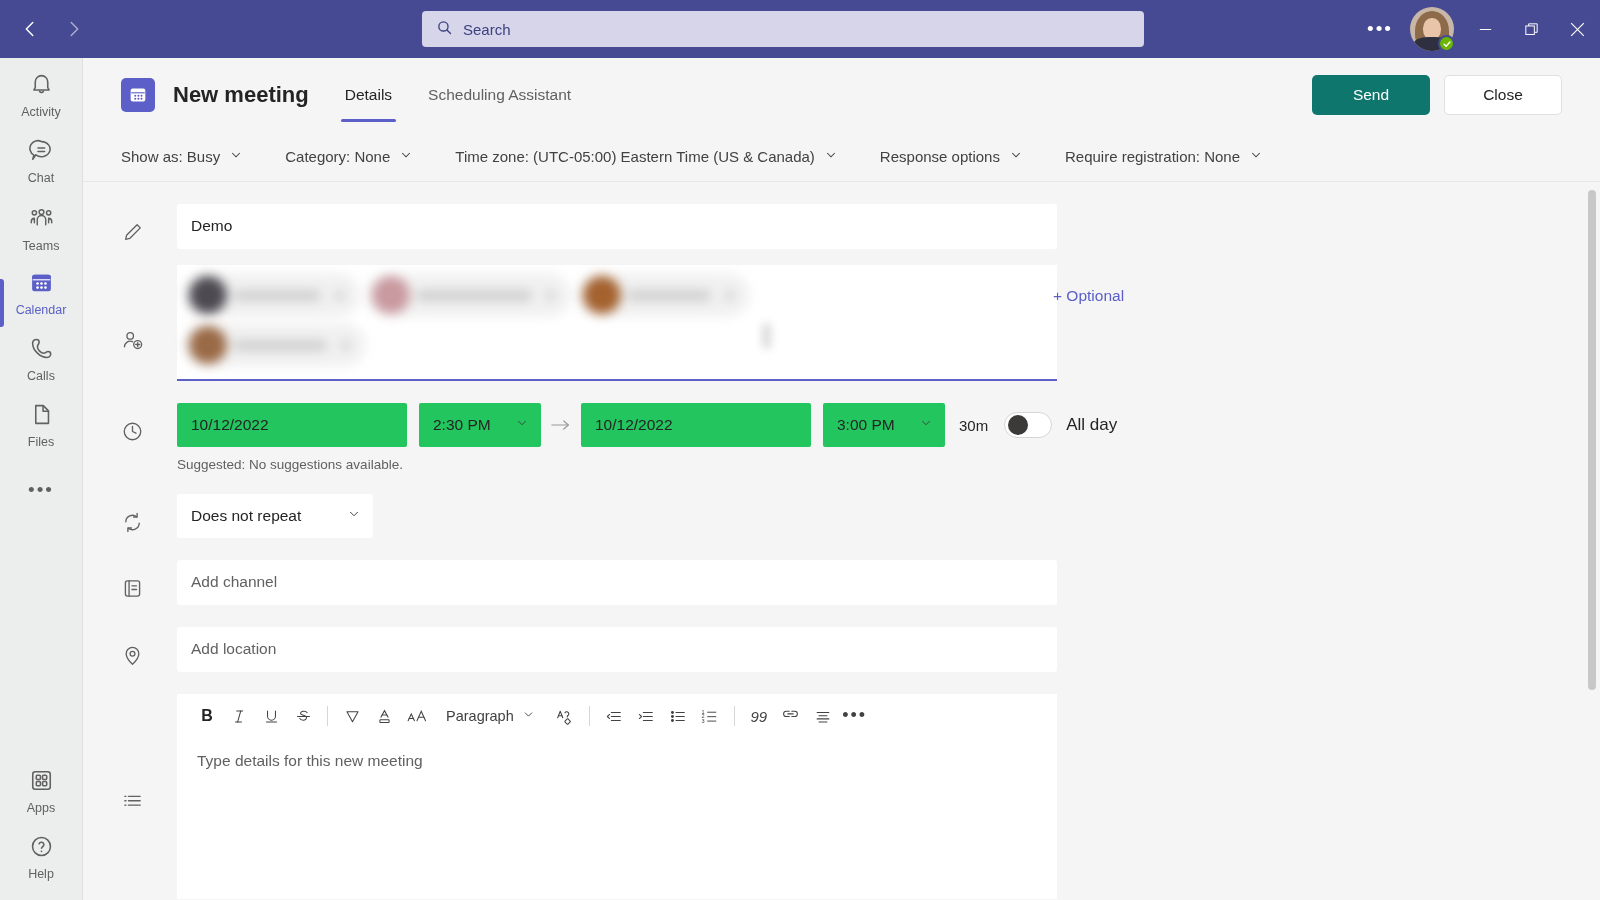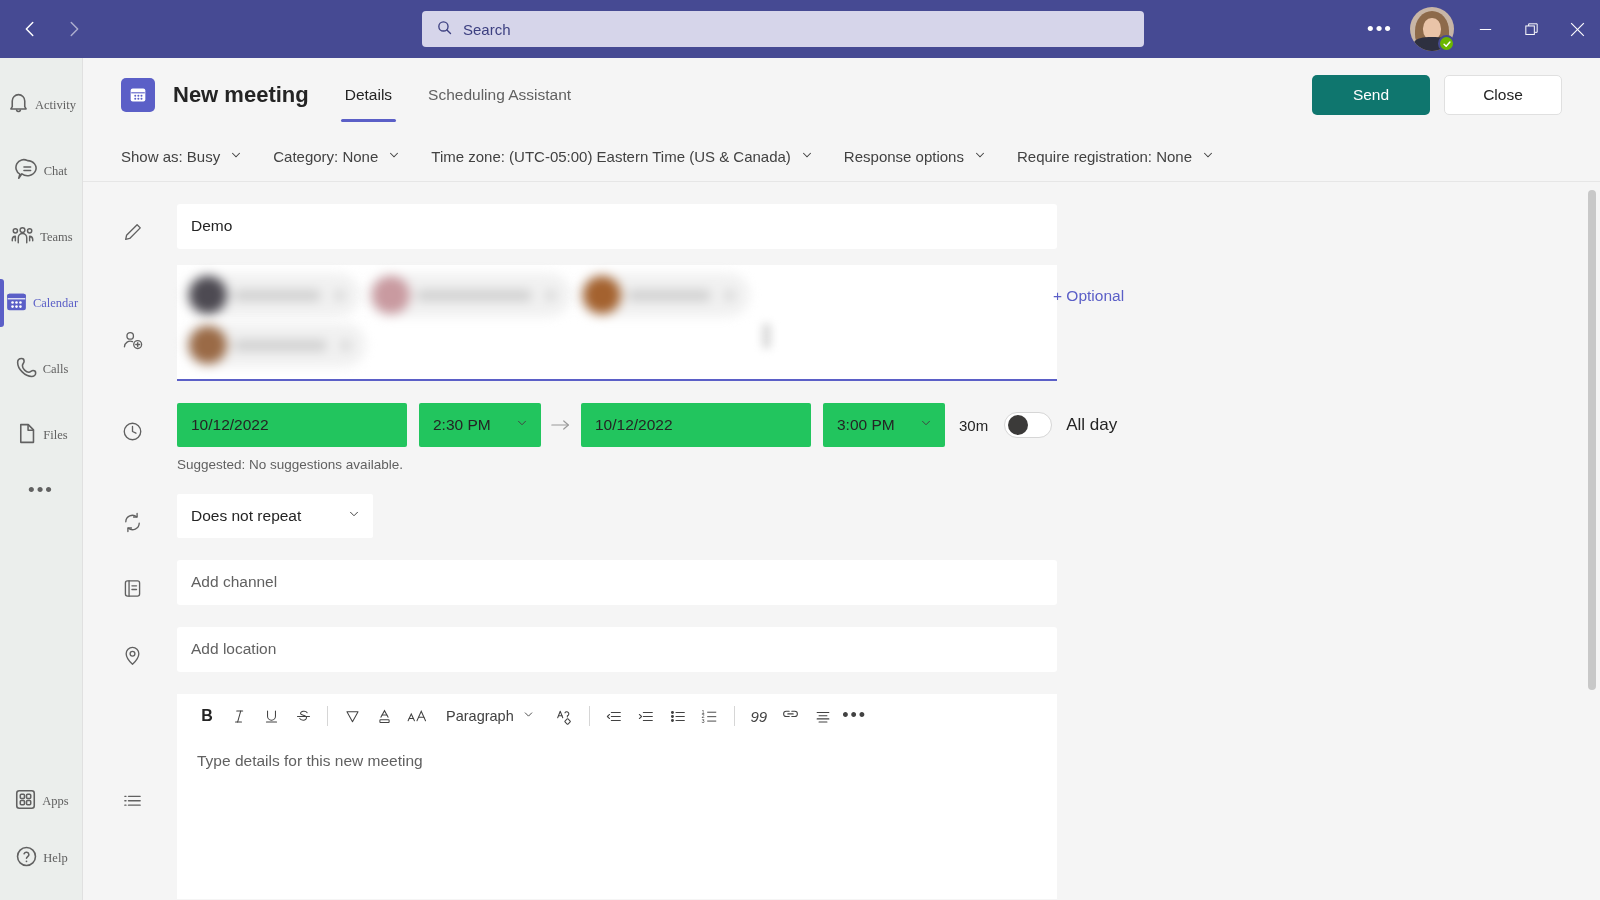--- a/index.html
+++ b/index.html
@@ -87,24 +87,23 @@
   
   .rail {
     position: absolute; left: 0; top: 58px;
     width: 82px; height: 842px;
     background: #ebeeec;
     display: flex; flex-direction: column; align-items: center;
     padding-top: 14px;
   }
   .rail-item {
     width: 82px; height: 66px;
-    display: flex; flex-direction: row; align-items: center; justify-content: center;
+    display: flex; flex-direction: column; align-items: center; 
     gap: 4px; cursor: pointer; position: relative;
     color: #616161;
-    font-family: Liberation Serif, serif;
   }
   .rail-item .rlabel { font-size: 12.5px; color: #616161; }
   .rail-item.active .rlabel { color: #5b5fc7; font-weight: 400; }
   .rail-item.active::before {
     content: ""; position: absolute; left: 0; top: 9px;
     width: 4px; height: 48px; background: #5b5fc7; border-radius: 0 3px 3px 0;
   }
   .rail-dots {
     width: 82px; height: 44px; display: flex; align-items: center; justify-content: center;
     color: #616161; font-size: 19px; letter-spacing: 2px; cursor: pointer; line-height: .4;
@@ -153,21 +152,21 @@
     font-size: 15.5px; cursor: pointer; border: none;
     display: flex; align-items: center; justify-content: center;
     font-family: "Liberation Sans", sans-serif;
   }
   .btn-primary { background: #0f766e; color: #fff; }
   .btn-secondary { background: #ffffff; color: #242424; border: 1px solid #e0e0e0; }
 
   
   .options-row {
     height: 50px; display: flex; align-items: center;
-    padding-left: 38px; gap: 4px;
+    padding-left: 38px; gap: 16px;
     border-bottom: 1px solid #e6e6e6;
   }
   .opt {
     display: flex; align-items: center; gap: 9px;
     font-size: 15px; color: #424242; cursor: pointer;
     margin-right: 26px; white-space: nowrap;
   }
 
   
   .form {

